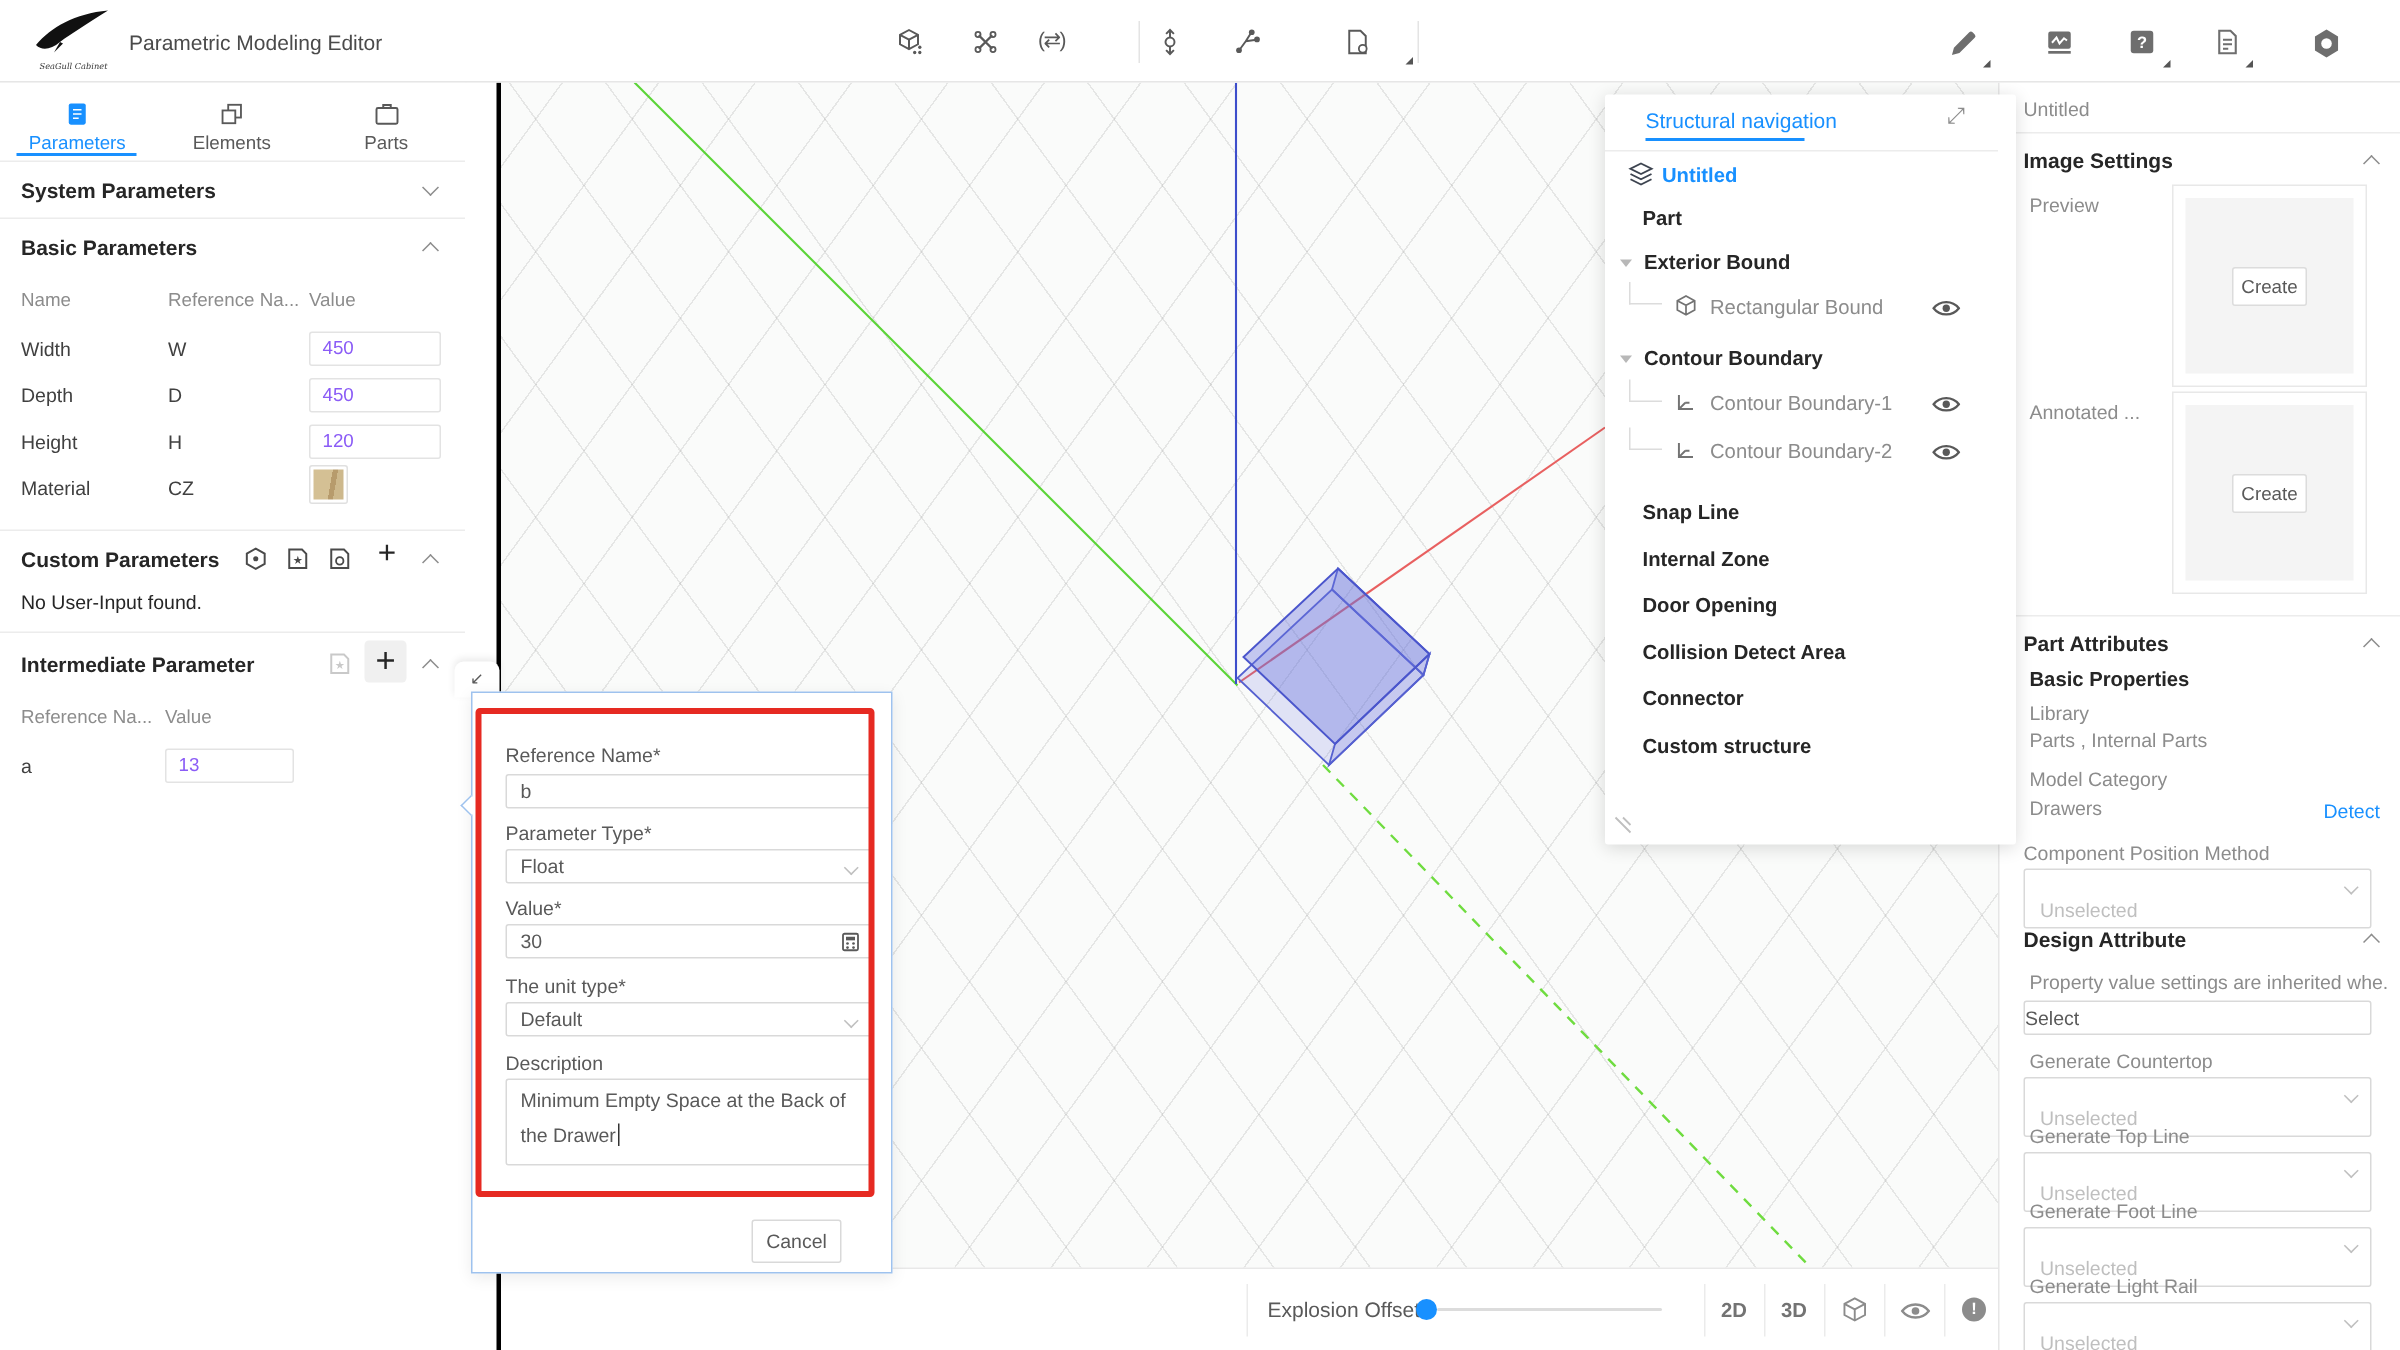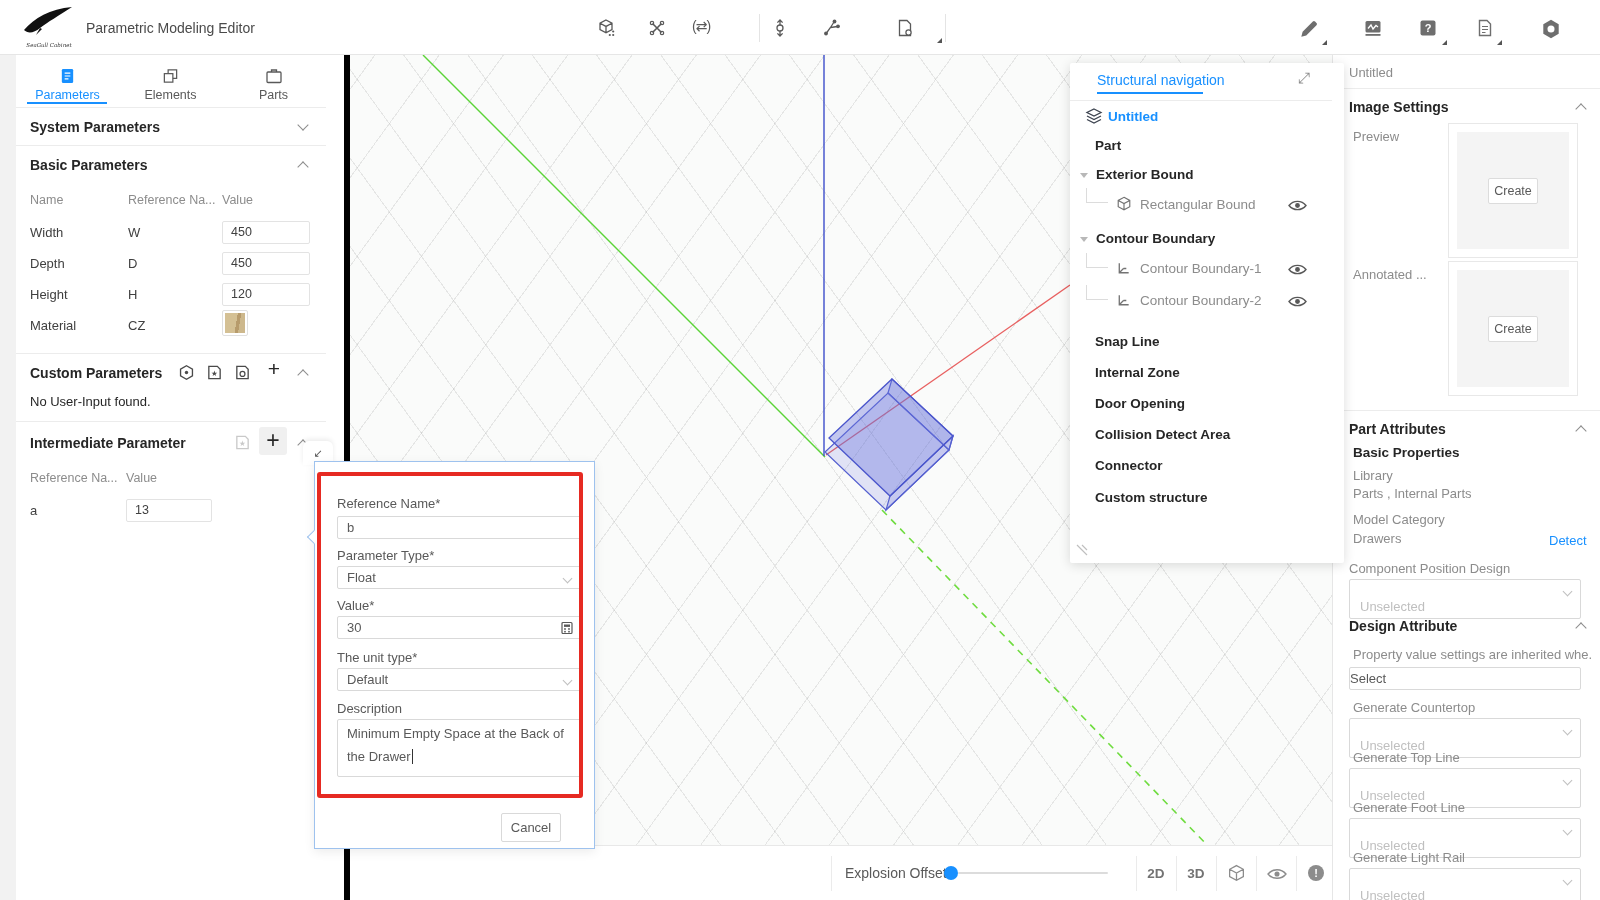--- a/index.html
+++ b/index.html
@@ -10,27 +10,27 @@
   .semib { font-weight:600; color:#262626; }
   .gray { color:#8c8c8c; }
   .fs12 { font-size:12.5px; } .fs13 { font-size:13px; } .fs14 { font-size:14px; }
   .hline { background:#ececec; height:1px; }
   .vline { background:#e4e4e4; width:1px; }
   
   #topbar { left:0; top:0; width:1600px; height:55px; background:#fff; border-bottom:1px solid #e6e6e6; z-index:30; }
   .tbicon { position:absolute; top:18px; width:20px; height:20px; }
   .corner-tri { position:absolute; width:0; height:0; border-left:5px solid transparent; border-bottom:5px solid #555; }
   
-  #sidebar { left:16px; top:55px; width:334px; height:845px; background:#fff; border-right:6px solid #000000; z-index:20; }
+  #sidebar { left:0; top:55px; width:334px; height:845px; background:#fff; border-right:3px solid #000000; z-index:20; }
   .tab { position:absolute; top:0; height:50px; width:103px; text-align:center; font-size:12.5px; color:#595959; cursor:pointer; }
   .tab svg { display:block; margin:12px auto 3px; }
   .chev { position:absolute; width:8px; height:8px; border-right:1.6px solid #8c8c8c; border-bottom:1.6px solid #8c8c8c; }
   .chev.down { transform:rotate(45deg); }
   .chev.up { transform:rotate(-135deg); }
-  .inputbox { position:absolute; border:1px solid #e3e3e3; border-radius:2px; background:#fff; font-size:12.5px; color:#404040; padding:3px 8px; }
+  .inputbox { position:absolute; border:1px solid #e3e3e3; border-radius:2px; background:#fff; font-size:12.5px; color:#8b5cf6; padding:3px 8px; }
   
   #viewport { left:310px; top:55px; width:1022px; height:845px; background-color:#fafbfa; overflow:hidden;
     background-image:
       repeating-linear-gradient(54deg, rgba(120,120,120,0.16) 0 1px, transparent 1px 52px),
       repeating-linear-gradient(126deg, rgba(120,120,120,0.16) 0 1px, transparent 1px 52px); }
   
   #dialog { left:314px; top:461px; width:281px; height:388px; background:#fff; border:1px solid #9ec2ee; box-shadow:0 3px 10px rgba(0,0,0,.08); z-index:40; }
   .dlabel { position:absolute; left:22px; font-size:13px; color:#595959; }
   .dinput { position:absolute; left:22px; width:244px; border:1px solid #d9d9d9; border-radius:2px; font-size:13px; color:#595959; padding:3px 9px; background:#fff; }
   .selchev { position:absolute; right:9px; top:8px; width:7px; height:7px; border-right:1.4px solid #bfbfbf; border-bottom:1.4px solid #bfbfbf; transform:rotate(45deg); }
@@ -382,21 +382,21 @@
   <div class="abs fs14 semib" style="left:16px;top:366px">Part Attributes</div>
   <div class="chev up abs" style="left:244px;top:372px"></div>
 
   <div class="abs bold" style="left:20px;top:390px;font-size:13.5px">Basic Properties</div>
   <div class="abs fs13 gray" style="left:20px;top:413px">Library</div>
   <div class="abs fs13 gray" style="left:20px;top:431px">Parts , Internal Parts</div>
   <div class="abs fs13 gray" style="left:20px;top:457px">Model Category</div>
   <div class="abs fs13 gray" style="left:20px;top:476px">Drawers</div>
   <div class="abs fs13" style="left:216px;top:478px;color:#1890ff">Detect</div>
 
-  <div class="abs fs13 gray" style="left:16px;top:506px">Component Position Design</div>
+  <div class="abs fs13 gray" style="left:16px;top:506px">Component Position Method</div>
   <div class="dropdown" style="top:524px">
     <span>Unselected</span>
     <span class="selchev"></span>
   </div>
 
   <div class="abs fs14 semib" style="left:16px;top:563px">Design Attribute</div>
   <div class="chev up abs" style="left:244px;top:569px"></div>
 
   <div class="abs fs13 gray" style="left:20px;top:592px;width:240px;white-space:nowrap;overflow:hidden">Property value settings are inherited whe...</div>
   <div class="abs" style="left:16px;top:612px;width:232px;height:23px;border:1px solid #d9d9d9;border-radius:2px;background:#fff;line-height:21px;font-size:13px;color:#595959">Select</div>

